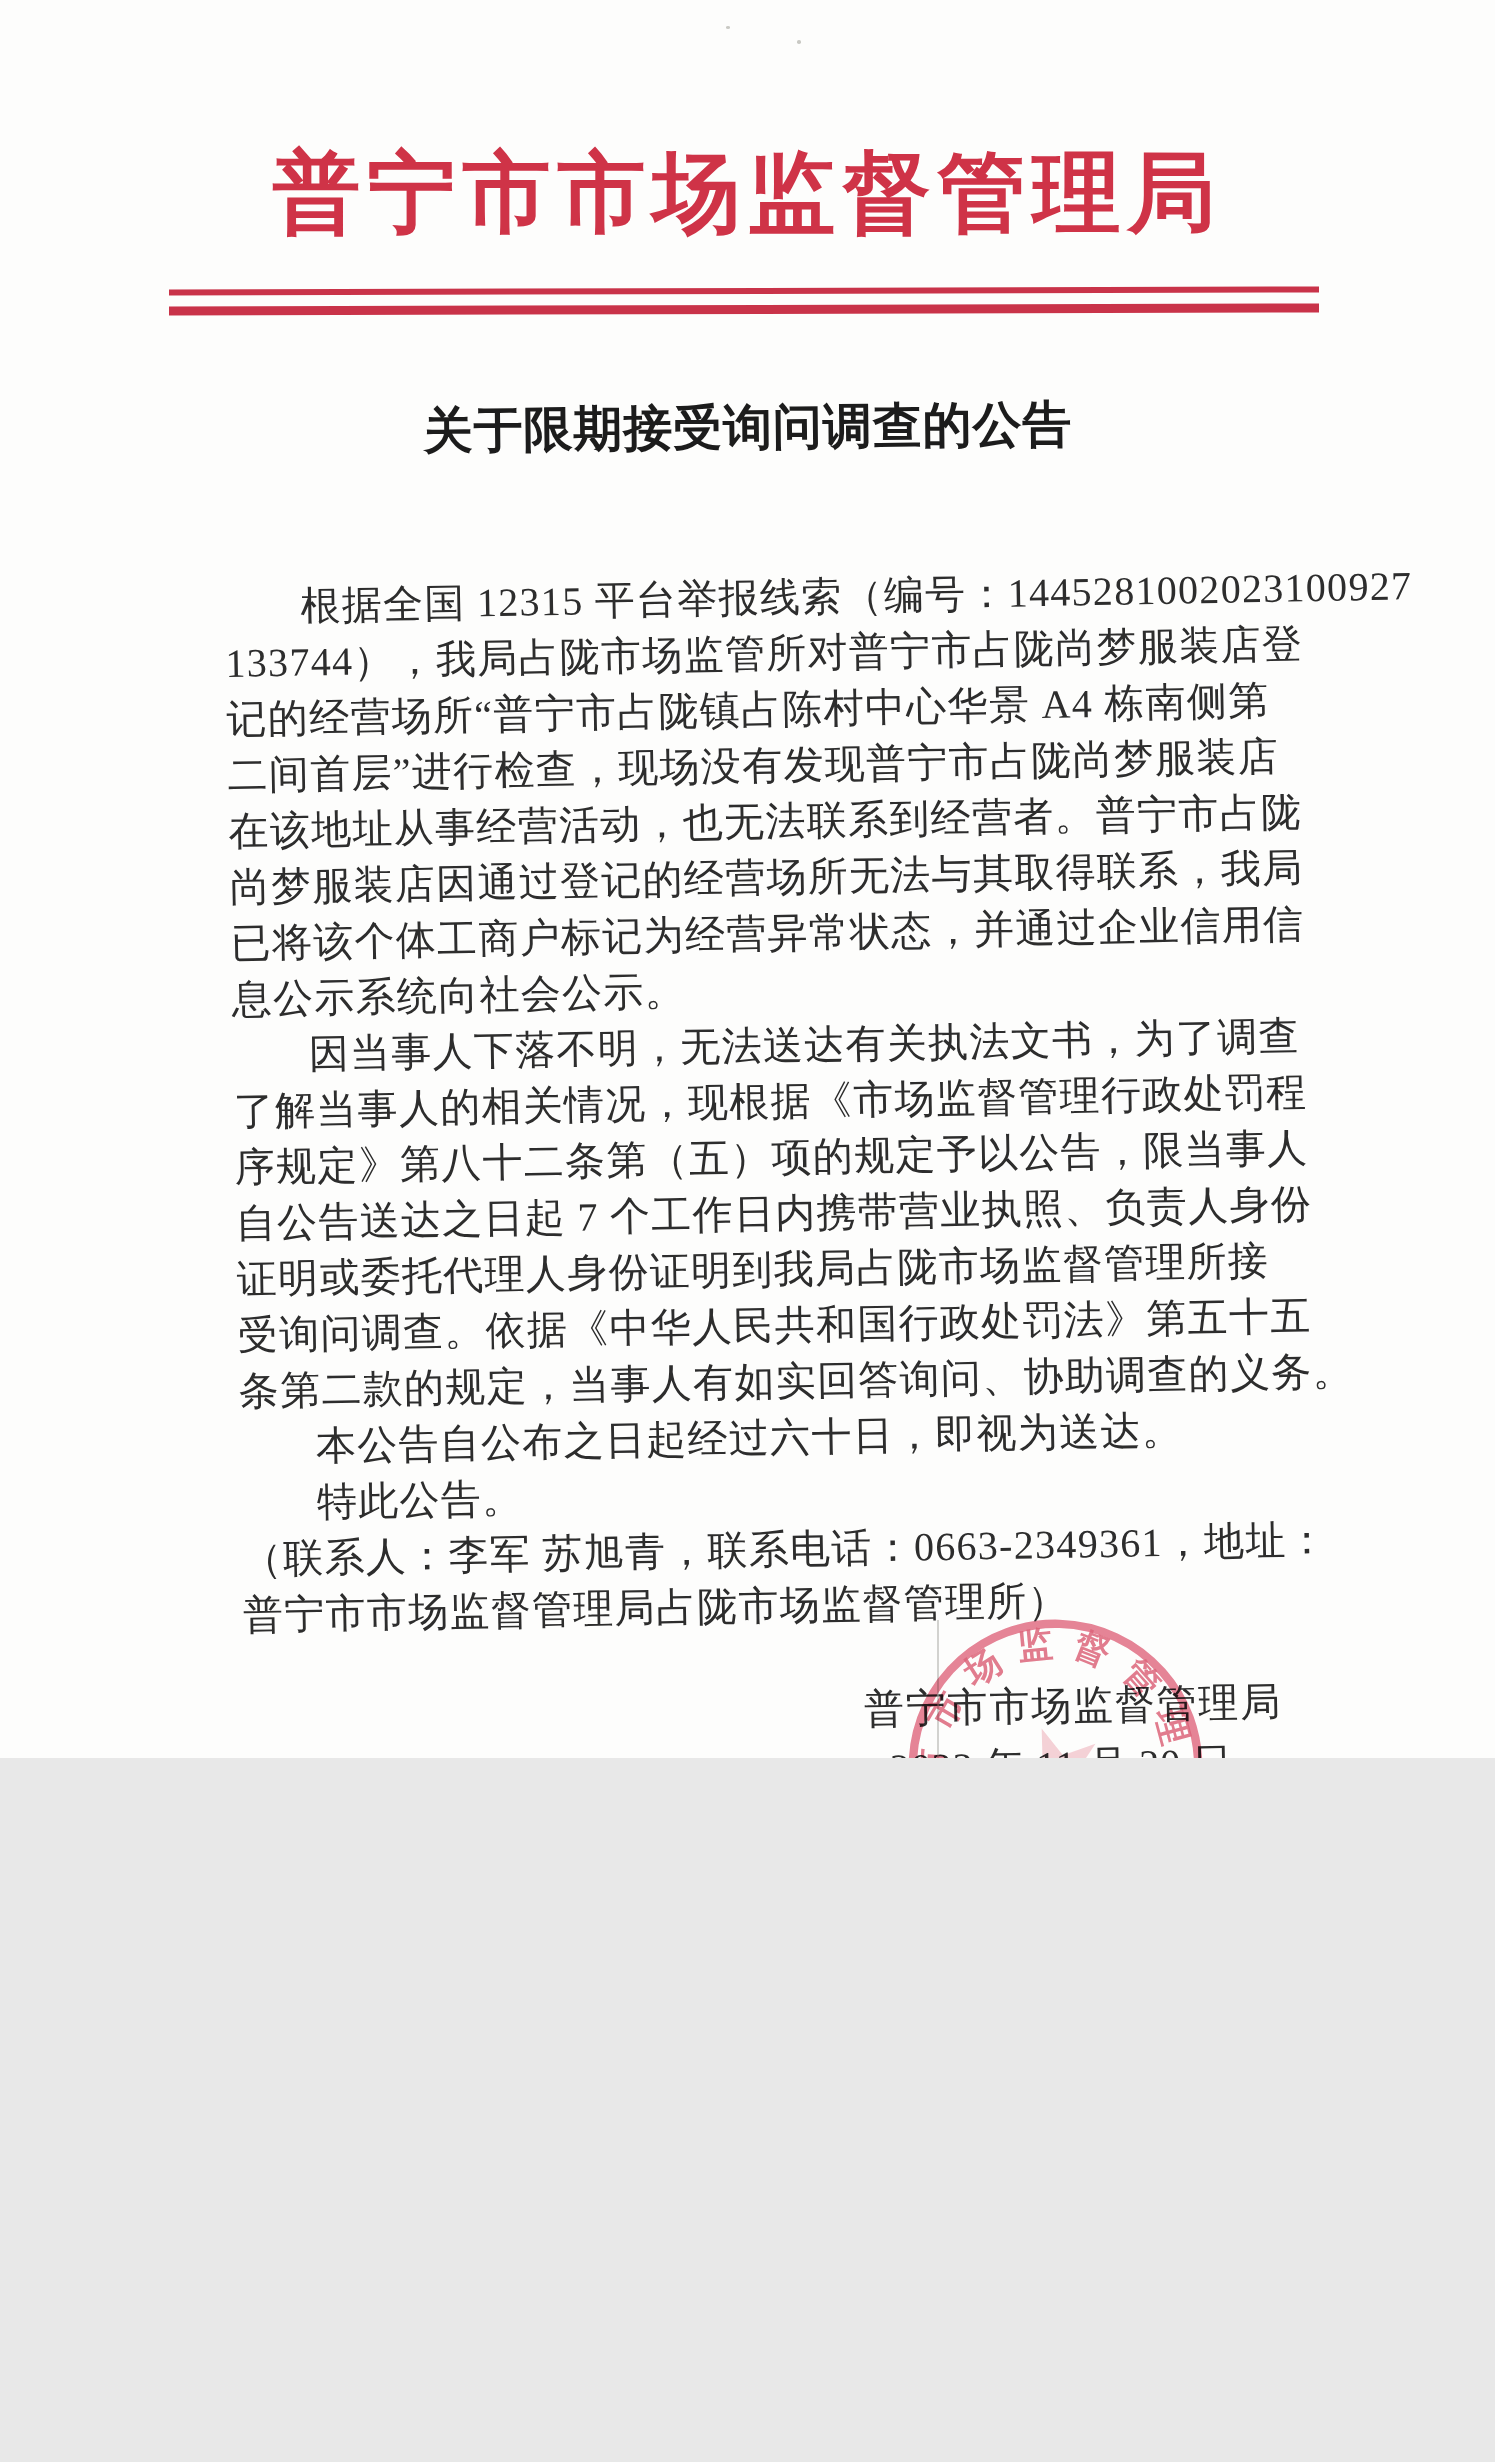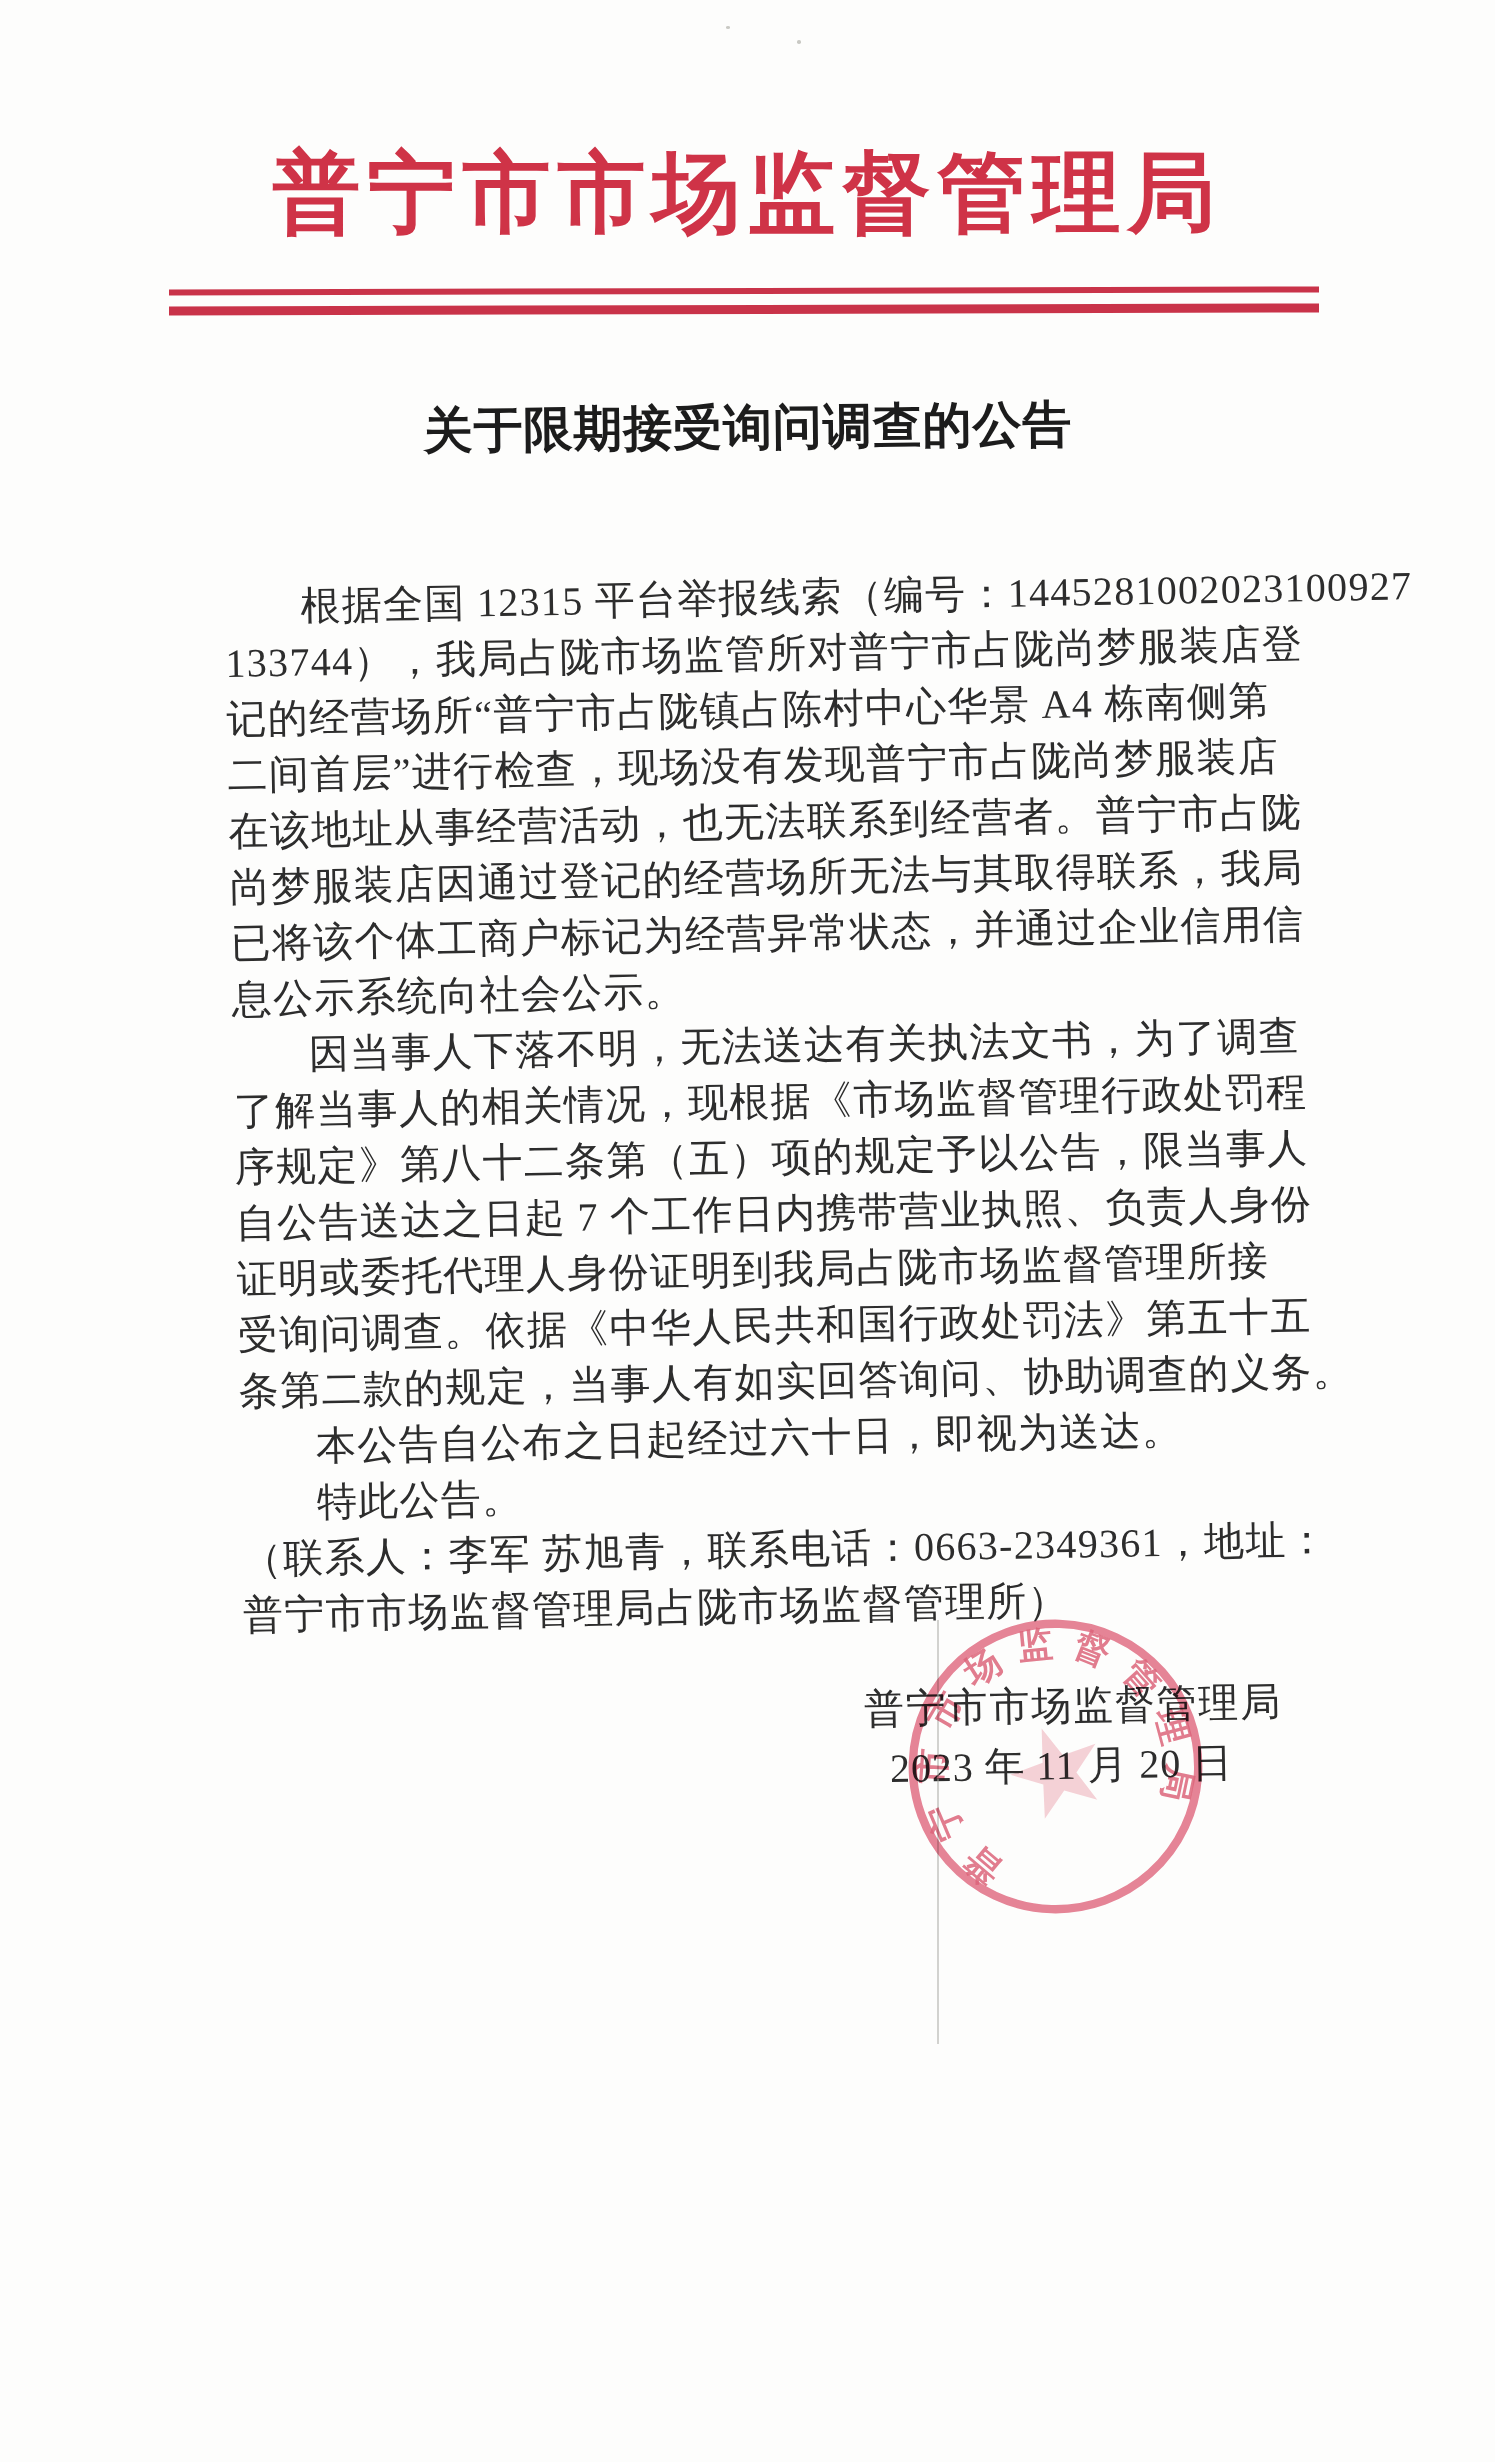--- a/index.html
+++ b/index.html
@@ -1,18 +1,18 @@
 <!DOCTYPE html>
 <html style="font-size:14px"><head>
 <meta charset="utf-8">
 <style>
   html,body{margin:0;padding:0;background:#e8e8e8;}
   .page{
     position:relative;
-    width:1495px;height:2462px;
+    width:1495px;height:1758px;
     margin:0 auto;
     background:#fdfdfc;
     overflow:hidden;
     font-family:"Liberation Serif","DejaVu Serif",serif;
   }
   
   .agency-title{
     position:absolute;top:137px;left:22px;width:1451px;
     text-align:center;
     font-size:88px;line-height:114px;font-weight:bold;

